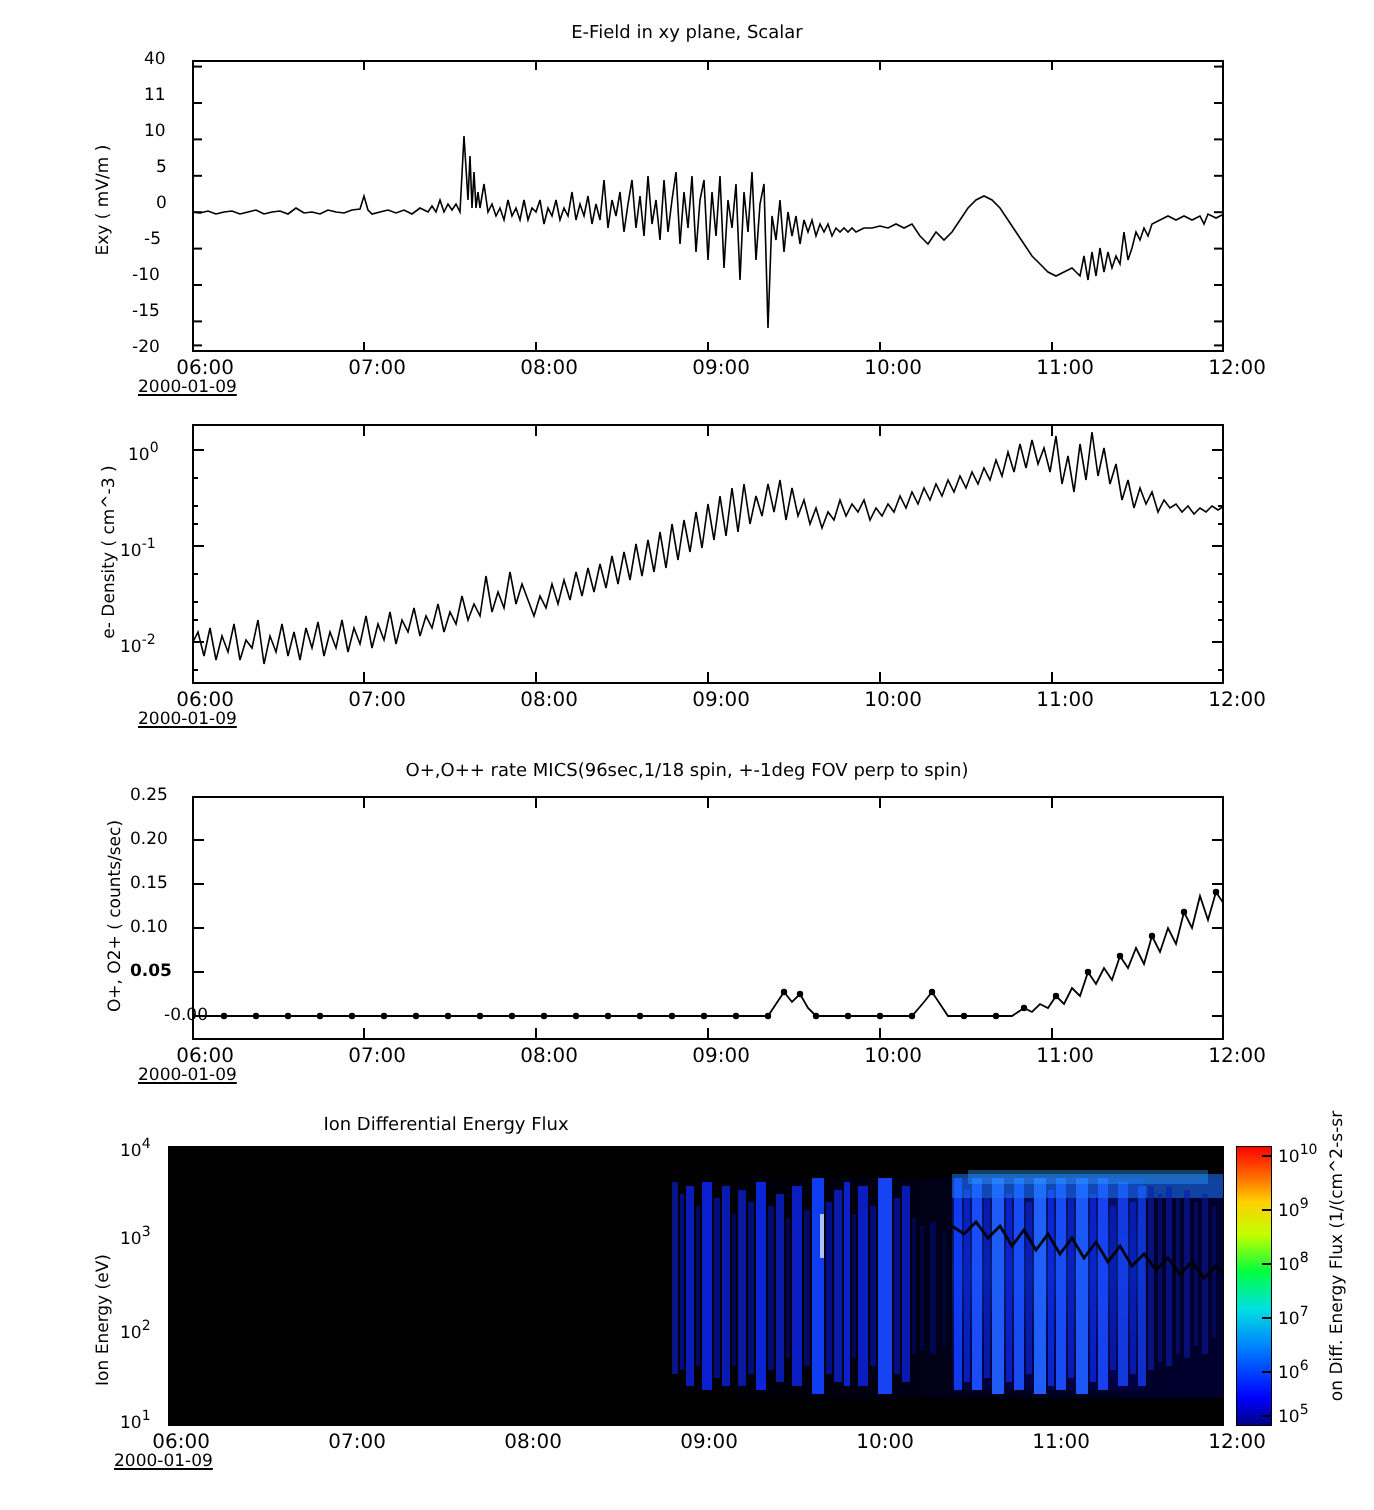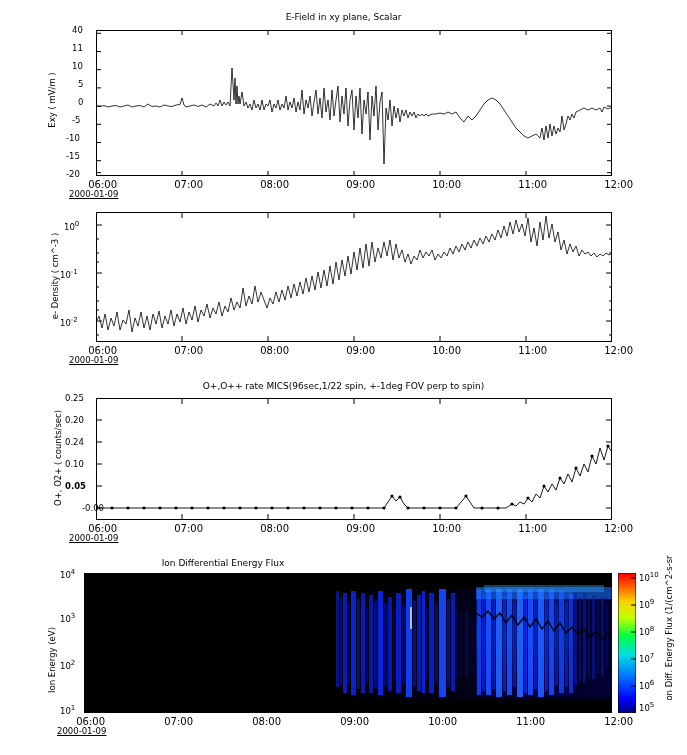--- a/index.html
+++ b/index.html
@@ -150,29 +150,29 @@
 303,46 306,38 309,50 312,42 315,52 318,44 321,48 324,38 327,46 330,40 333,44 336,38 339,48 342,42 345,46 348,40 351,44 354,36 357,42 360,34 363,40 366,32 369,38 372,30 375,36 378,28 381,34 384,26 387,32 390,24 393,30 396,22 399,28
 402,18 405,26 408,14 411,24 414,10 417,22 420,8 423,20 426,12 429,24 432,6 435,30 438,16 441,34 444,10 447,28 450,4 453,26 456,12 459,30 462,20 465,38 468,28 471,42 474,32 477,40 480,34 483,44 486,38 489,42 492,40 495,44 498,41
 501,45 504,42 507,44 510,41 513,43 516,41
 "></polyline>
     </svg>
 
     <div class="datelabel" style="left:69px;top:163px;">2000-01-09</div>
   </div>
 
   <div class="panel" style="left:0;top:368px;width:687px;height:190px;">
-    <div class="plot-title" style="top:13px;left:0;">O+,O++ rate MICS(96sec,1/22 spin, +-1deg FOV perp to spin)</div>
+    <div class="plot-title" style="top:13px;left:0;">O+,O++ rate MICS(96sec,1/18 spin, +-1deg FOV perp to spin)</div>
 
     <div class="frame" style="left:96px;top:30px;width:516px;height:122px;"></div>
 
     <div class="ylabel" style="left:-22px;top:85px;width:160px;">O+, O2+ ( counts/sec)</div>
 
     <div class="tick-label" style="left:65px;top:25px;">0.25</div>
     <div class="tick-label" style="left:65px;top:47px;">0.20</div>
-    <div class="tick-label" style="left:65px;top:69px;">0.24</div>
+    <div class="tick-label" style="left:65px;top:69px;">0.15</div>
     <div class="tick-label" style="left:65px;top:91px;">0.10</div>
     <div class="tick-label" style="left:65px;top:113px;font-weight:bold;">0.05</div>
     <div class="tick-label" style="left:62px;top:135px;margin-left:20px;">-0.00</div>
 
     <div class="xtick-label" style="left:75px;top:155px;width:42px;">06:00</div>
     <div class="xtick-label" style="left:161px;top:155px;width:42px;">07:00</div>
     <div class="xtick-label" style="left:247px;top:155px;width:42px;">08:00</div>
     <div class="xtick-label" style="left:333px;top:155px;width:42px;">09:00</div>
     <div class="xtick-label" style="left:419px;top:155px;width:42px;">10:00</div>
     <div class="xtick-label" style="left:505px;top:155px;width:42px;">11:00</div>

